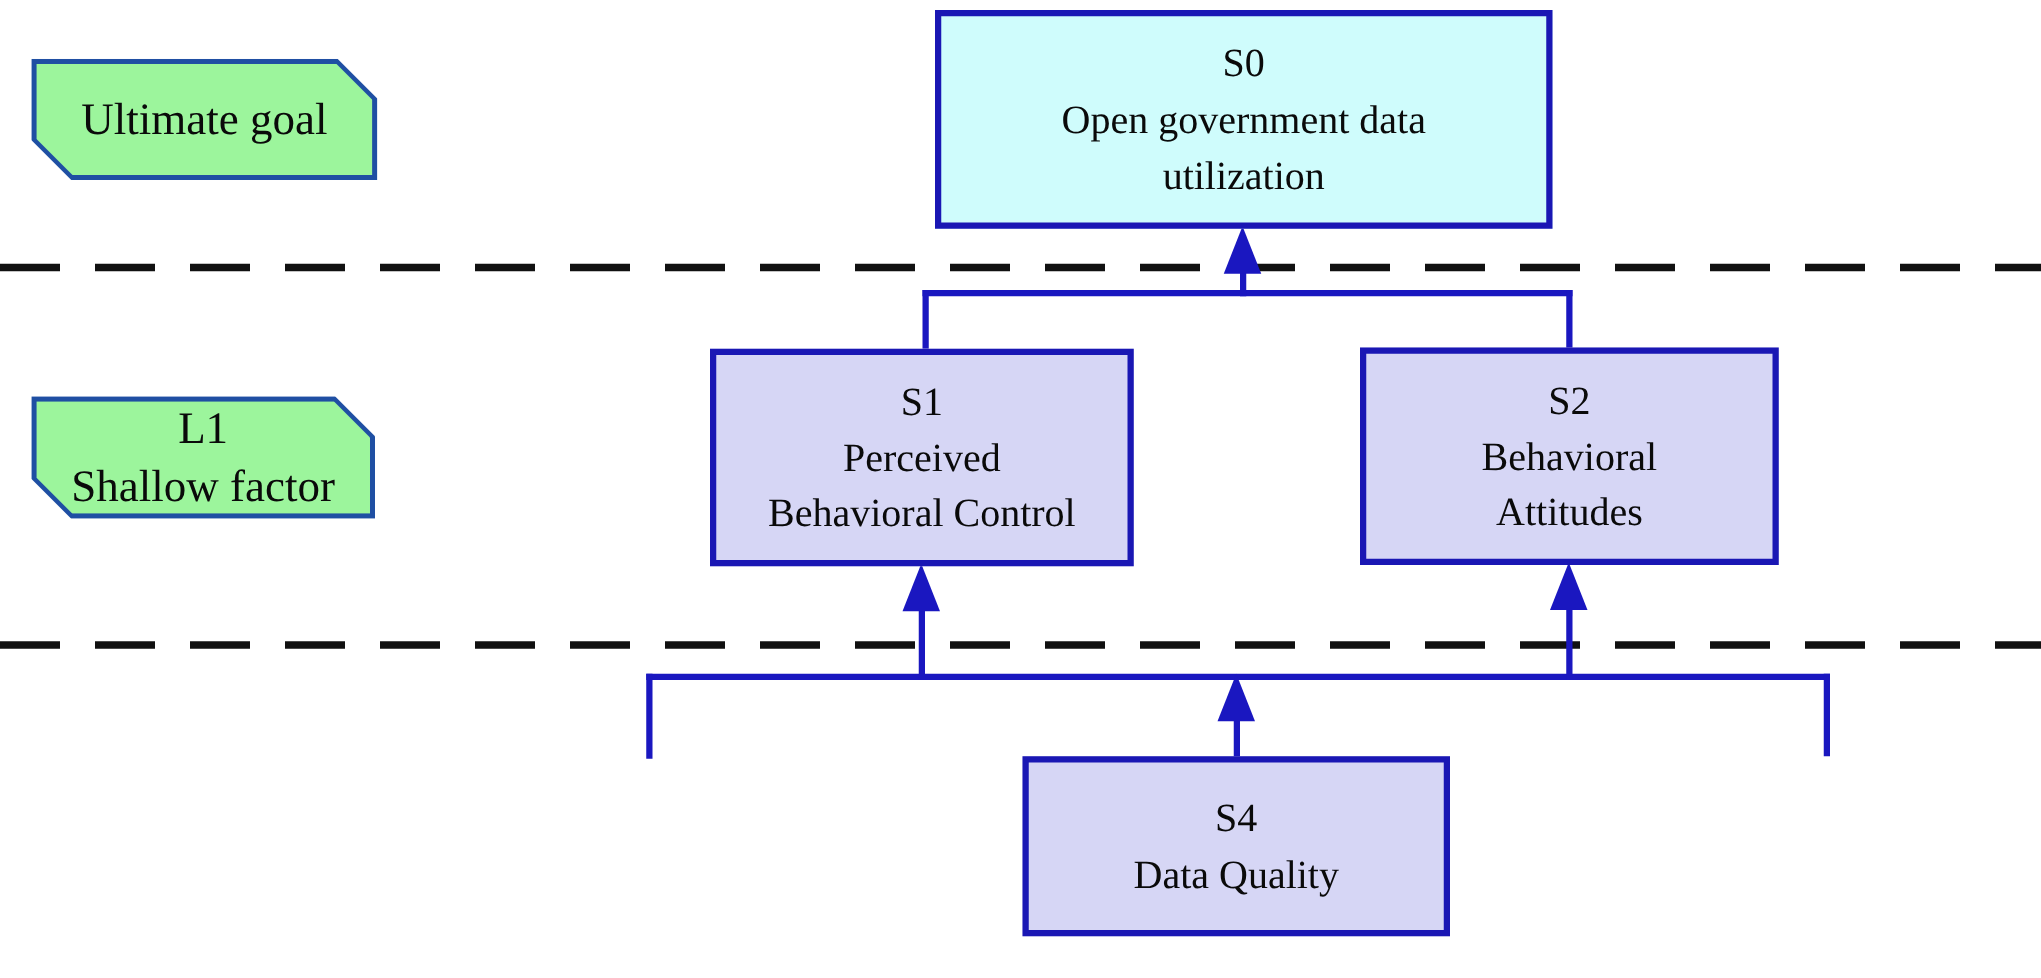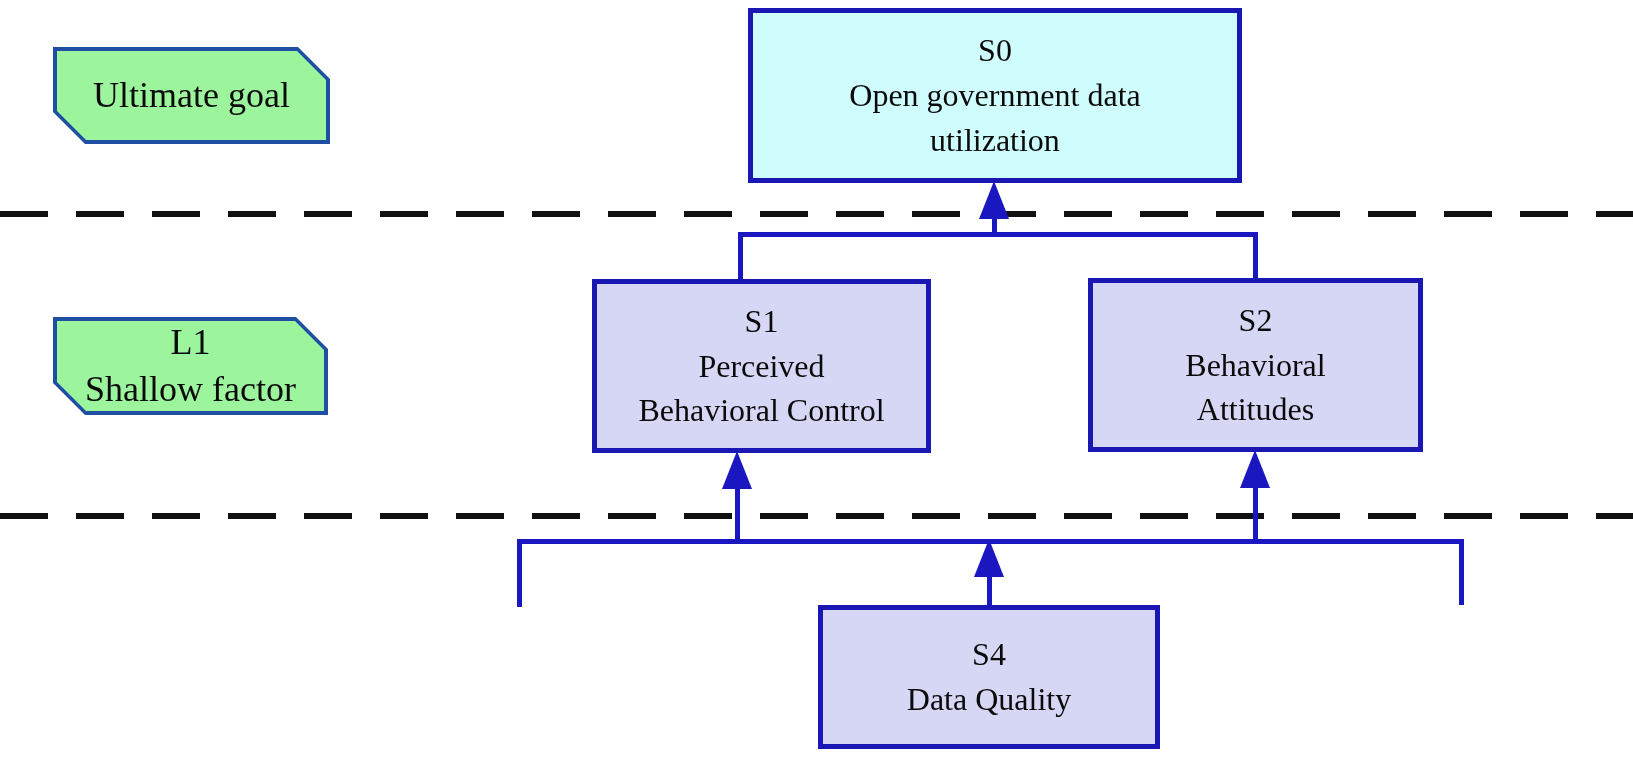--- a/index.html
+++ b/index.html
@@ -47,21 +47,20 @@
     line-height: 1.4;
   }
   .node.goal { background: var(--goal-fill); }
 
   
   .lvl-label {
     position: absolute;
     background: var(--label-border);
     clip-path: polygon(0 0, calc(100% - 32px) 0, 100% 32px,
                        100% 100%, 32px 100%, 0 calc(100% - 32px));
-    margin-left: 28px;
   }
   .lvl-label .inner {
     position: absolute;
     inset: 4px;
     background: var(--label-fill);
     clip-path: polygon(0 0, calc(100% - 29px) 0, 100% 29px,
                        100% 100%, 29px 100%, 0 calc(100% - 29px));
     display: flex;
     align-items: center;
     justify-content: center;
@@ -109,21 +108,21 @@
 
   <div class="hline" style="left:738px; top:232px; width:520px"></div>
   <div class="vline" style="left:738px; top:232px; height:47px"></div>
   <div class="vline" style="left:1253px; top:232px; height:47px"></div>
   <div class="vline" style="left:992px; top:200px; height:37px"></div>
   <div class="arrowhead" style="left:979px; top:181px"></div>
 
   <div class="node goal" style="left:748px; top:8px; width:494px; height:175px">
     <div>S0<br>Open government data<br>utilization</div>
   </div>
-  <div class="node" style="left:592px; top:279px; width:339px; height:174px">
+  <div class="node" style="left:568px; top:279px; width:339px; height:174px">
     <div>S1<br>Perceived<br>Behavioral Control</div>
   </div>
   <div class="node" style="left:1088px; top:278px; width:335px; height:174px">
     <div>S2<br>Behavioral<br>Attitudes</div>
   </div>
   <div class="node" style="left:818px; top:605px; width:342px; height:144px">
     <div>S4<br>Data Quality</div>
   </div>
 
 </div>

